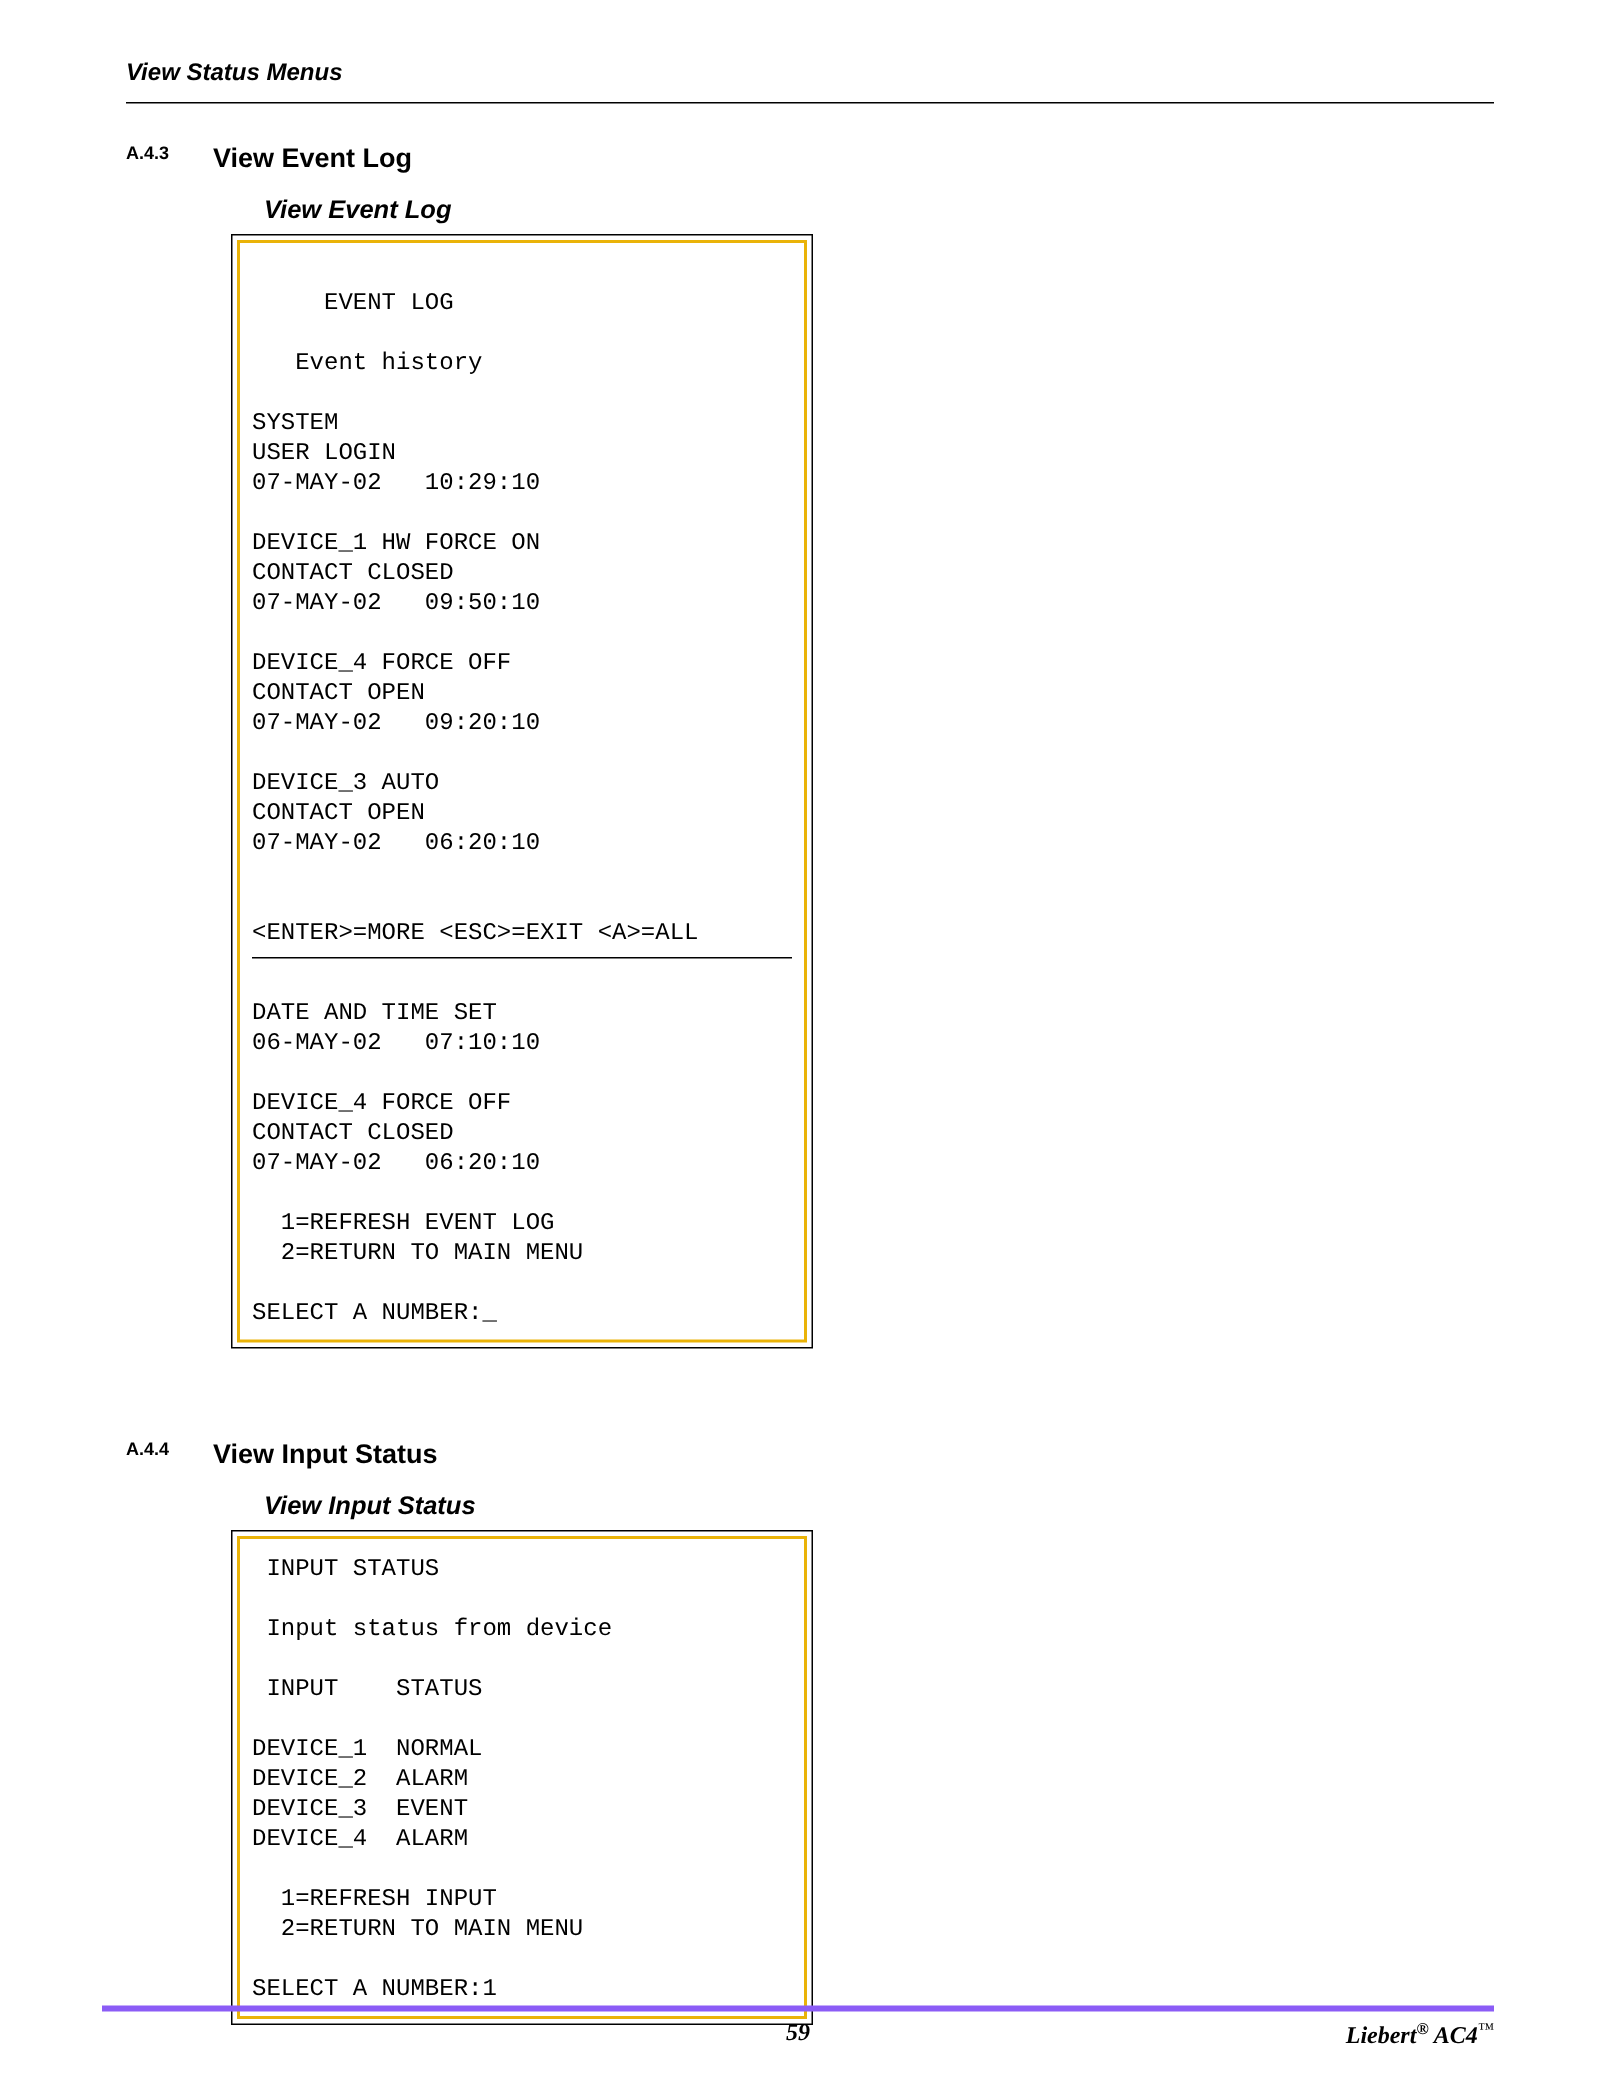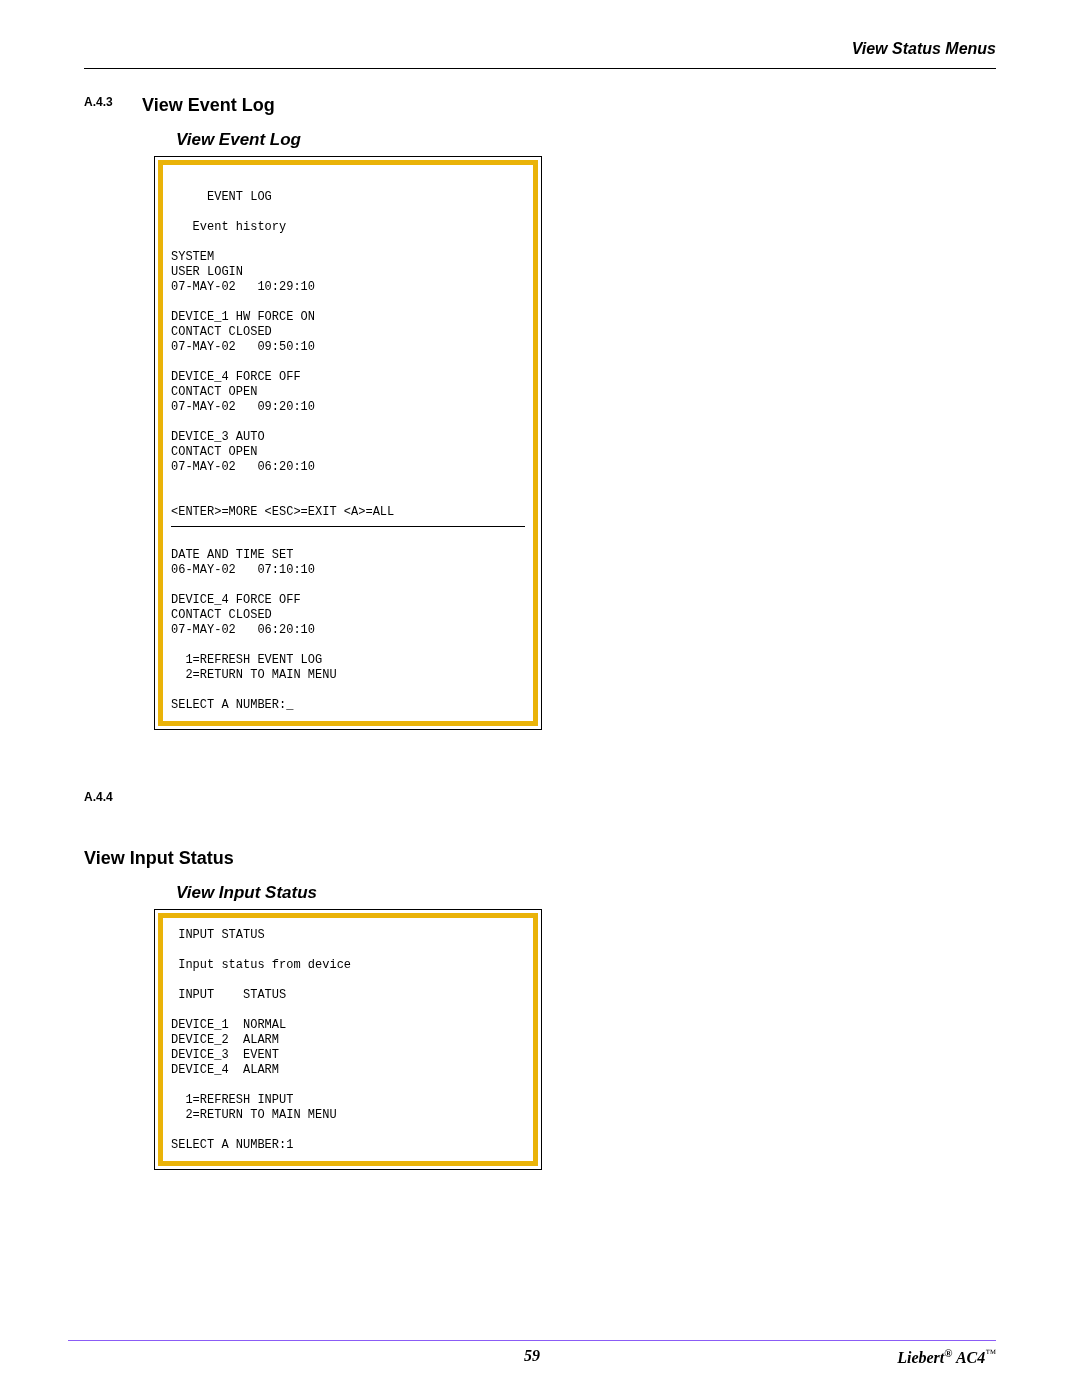--- a/index.html
+++ b/index.html
@@ -12,21 +12,21 @@
     position: relative;
   }
   .page {
     padding: 40px 84px 30px 84px;
   }
   .header-line {
     border-top: 1px solid #000;
     margin-top: 4px;
   }
   .header-right {
-    text-align: right;
+    text-align: left;
     font-family: Arial, Helvetica, sans-serif;
     font-weight: bold;
     font-style: italic;
     font-size: 16px;
     padding-bottom: 6px;
   }
   .section-row {
     display: flex;
     margin-top: 26px;
   }
@@ -59,38 +59,38 @@
     margin-top: 14px;
     margin-bottom: 6px;
   }
   .screen-outer {
     margin-left: 70px;
     border: 1px solid #000;
     padding: 3px;
     width: 380px;
   }
   .screen-inner {
-    border: 5px solid #eab308;
+    border: 2px solid #eab308;
     padding: 10px 8px 8px 8px;
     font-family: "Courier New", Courier, monospace;
-    font-size: 12px;
+    font-size: 16px;
     line-height: 1.25;
     white-space: pre;
   }
   .screen-inner hr {
     border: none;
     border-top: 1px solid #000;
     margin: 6px 0;
   }
   .footer {
     position: absolute;
     bottom: 30px;
     left: 68px;
     right: 84px;
-    border-top: 1px solid #8b5cf6;
+    border-top: 4px solid #8b5cf6;
     padding-top: 6px;
     display: flex;
     justify-content: space-between;
     align-items: baseline;
   }
   .footer-center {
     position: absolute;
     left: 0; right: 0;
     text-align: center;
     font-weight: bold;
@@ -150,21 +150,21 @@
 DEVICE_4 FORCE OFF
 CONTACT CLOSED
 07-MAY-02   06:20:10
 
   1=REFRESH EVENT LOG
   2=RETURN TO MAIN MENU
 
 SELECT A NUMBER:_</span></div>
   </div>
 
-  <div class="section-row" style="margin-top:60px;flex-direction:column;">
+  <div class="section-row" style="margin-top:60px;">
     <div class="section-number">A.4.4</div>
     <div class="section-title">View Input Status</div>
   </div>
 
   <div class="screen-title">View Input Status</div>
   <div class="screen-outer">
     <div class="screen-inner"><span> INPUT STATUS
 
  Input status from device
 

